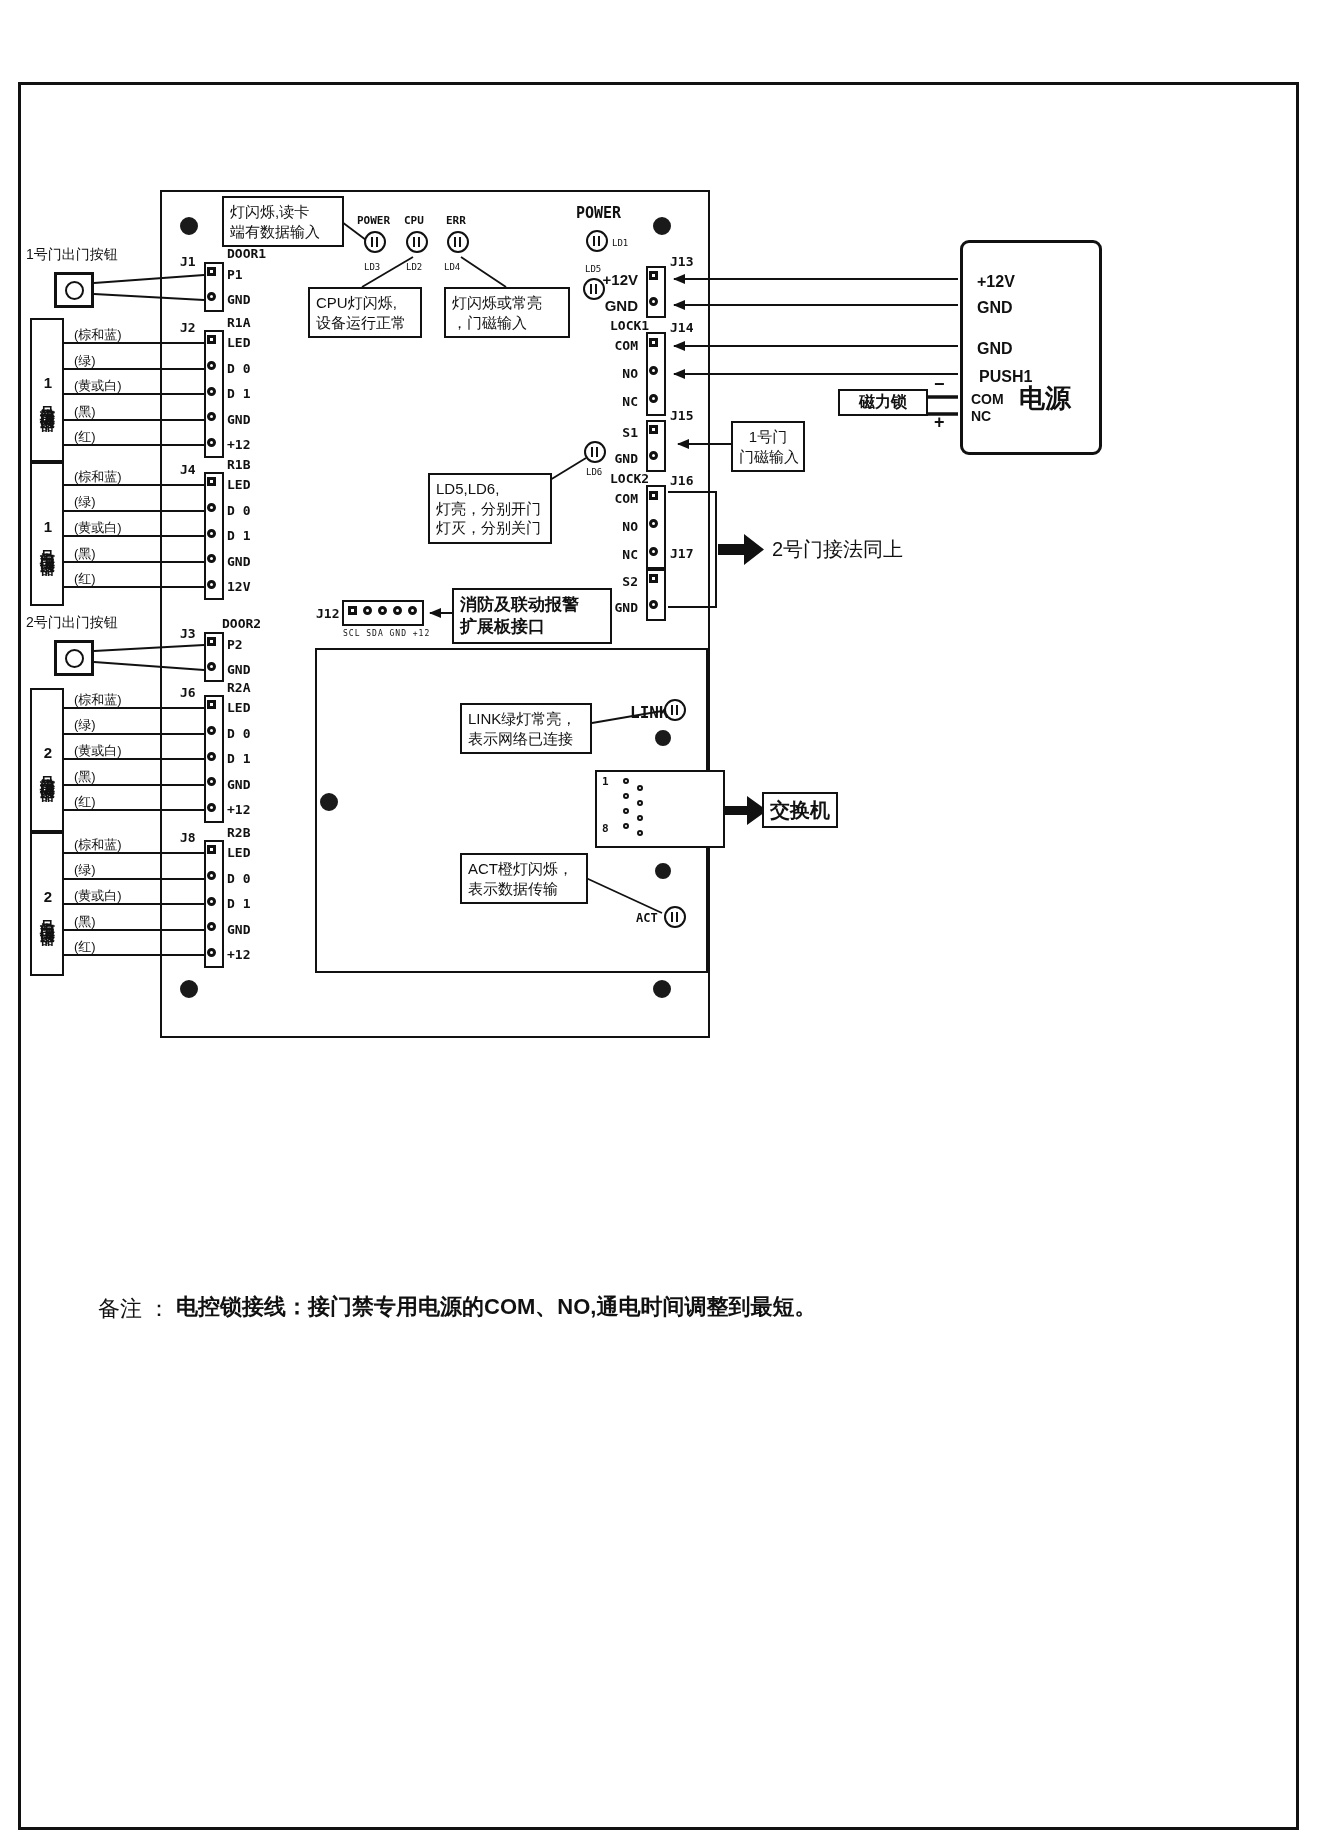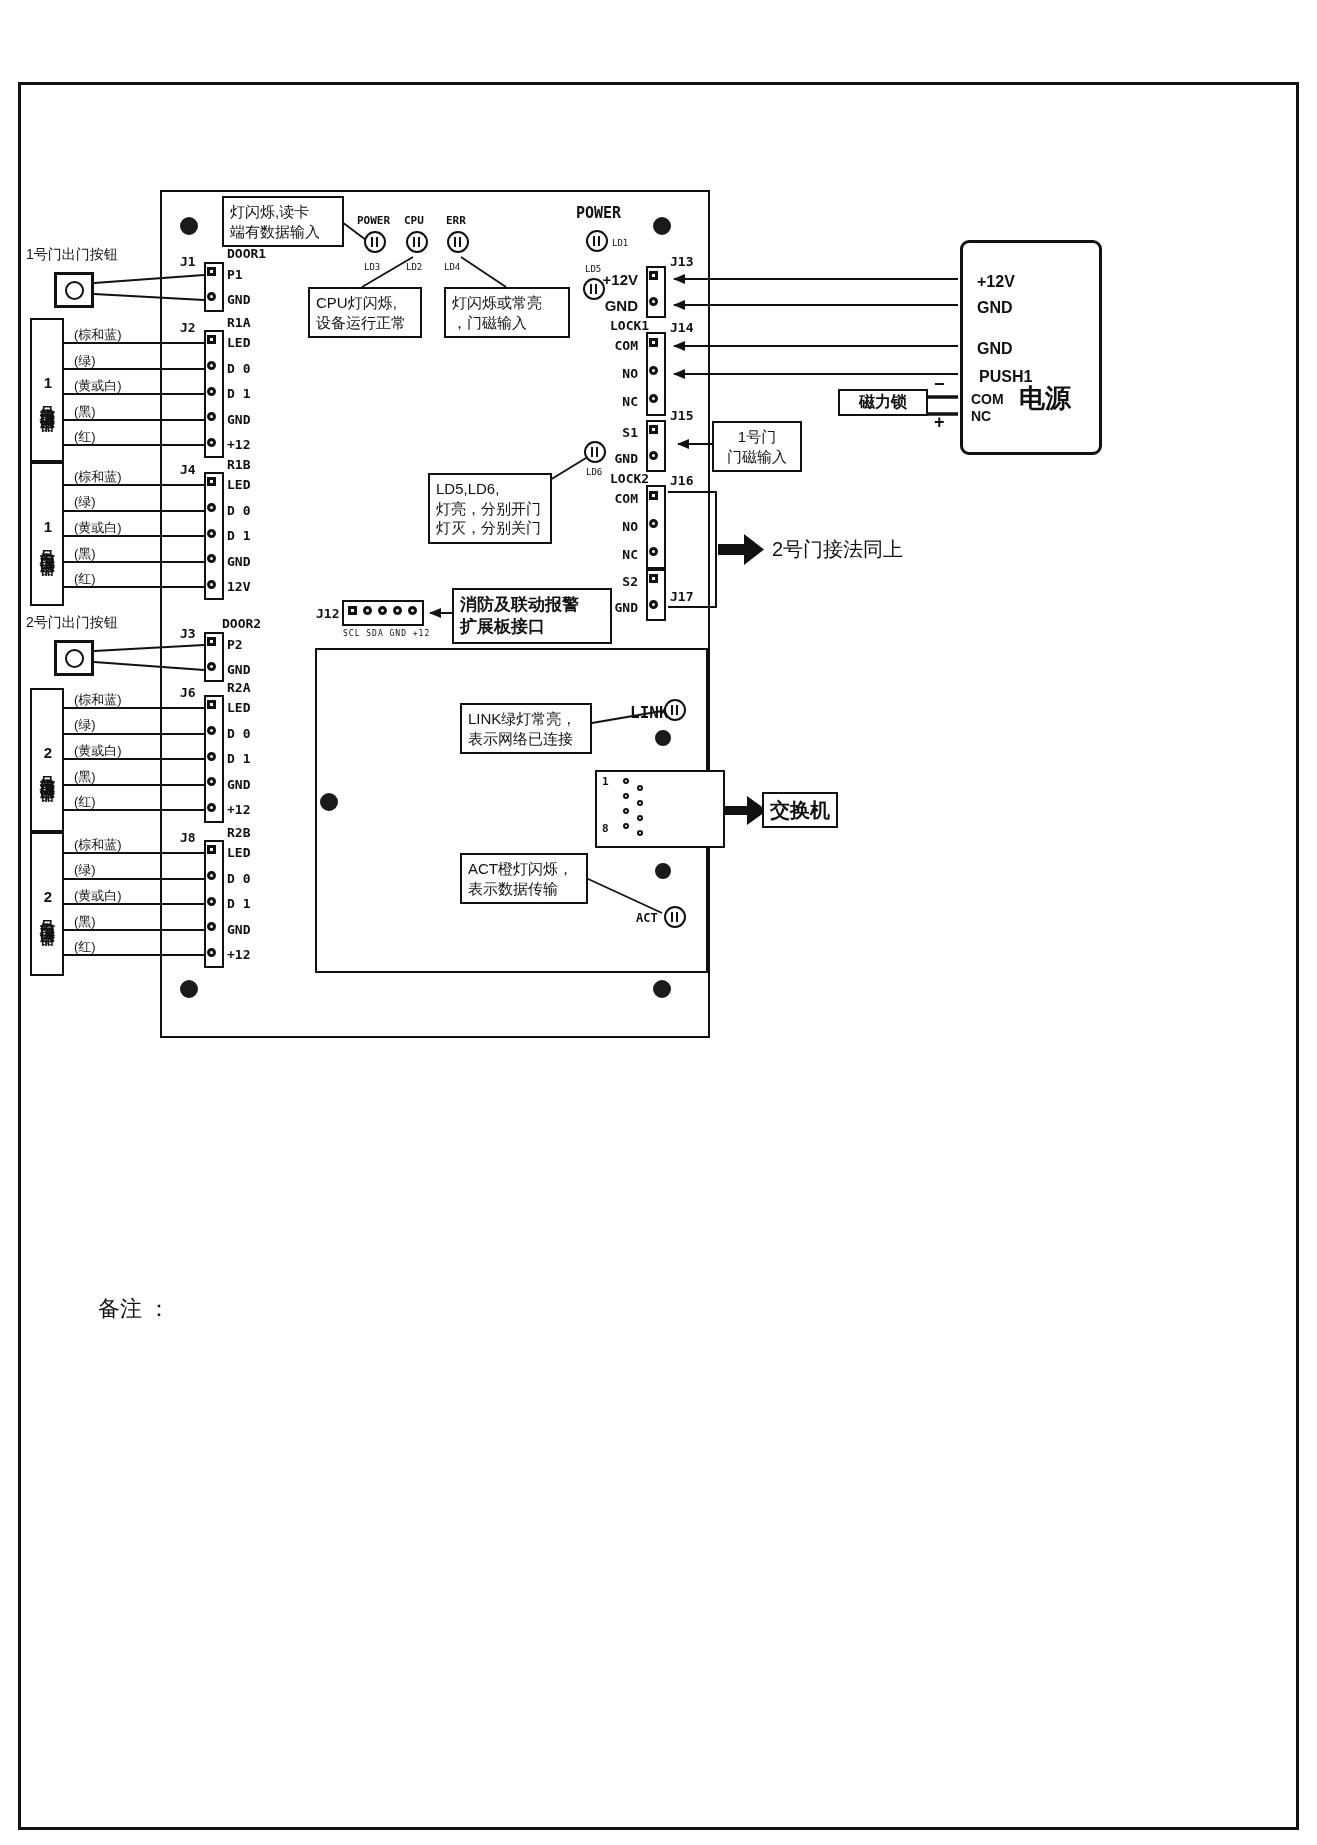--- a/index.html
+++ b/index.html
@@ -172,21 +172,21 @@
     <div>扩展板接口</div>
   </div>
   <div class="callout bold" style="left:460px;top:703px;width:132px">
     <div>LINK绿灯常亮，</div>
     <div>表示网络已连接</div>
   </div>
   <div class="callout bold" style="left:460px;top:853px;width:128px">
     <div>ACT橙灯闪烁，</div>
     <div>表示数据传输</div>
   </div>
-  <div class="callout center" style="left:712px;top:421px;width:90px">
+  <div class="callout center" style="left:731px;top:421px;width:74px">
     <div>1号门</div>
     <div>门磁输入</div>
   </div>
   <div class="plain" style="left:772px;top:536px;font-size:20px">2号门接法同上</div>
   <div class="labelbox" style="left:762px;top:792px;width:76px;height:36px;font-size:20px">交换机</div>
   <div class="labelbox" style="left:838px;top:389px;width:90px;height:27px;font-size:16px">磁力锁</div>
 
   <span class="btnlbl" style="left:26px;top:246px">1号门出门按钮</span>
   <div class="btn" style="left:54px;top:272px">
       <span class="btn-inner"></span>
@@ -334,21 +334,21 @@
   <span class="ref" style="left:670px;top:473px">J16</span>
   <div class="conn" style="left:646px;top:485px;width:20px;height:84px">
     <span class="psq" style="top:4px"></span>
     <span class="pci" style="top:32px"></span>
     <span class="pci" style="top:60px"></span>
   </div>
   <span class="plbl-r" style="top:491px">COM</span>
   <span class="plbl-r" style="top:519px">NO</span>
   <span class="plbl-r" style="top:547px">NC</span>
 
-  <span class="ref" style="left:670px;top:589px">J17</span>
+  <span class="ref" style="left:670px;top:546px">J17</span>
   <div class="conn" style="left:646px;top:569px;width:20px;height:52px">
     <span class="psq" style="top:3px"></span>
     <span class="pci" style="top:29px"></span>
   </div>
   <span class="plbl-r" style="top:574px">S2</span>
   <span class="plbl-r" style="top:600px">GND</span>
 
   <span class="ref" style="left:316px;top:606px">J12</span>
   <div class="conn" style="left:342px;top:600px;width:82px;height:26px">
     <span class="hsq" style="left:4px"></span>
@@ -383,14 +383,15 @@
     <span class="pt" style="left:14px;top:97px;font-size:16px">GND</span>
     <span class="pt" style="left:16px;top:125px;font-size:16px">PUSH1</span>
     <span class="pt" style="left:8px;top:148px;font-size:14px">COM</span>
     <span class="pt" style="left:8px;top:165px;font-size:14px">NC</span>
     <span class="pt" style="left:56px;top:138px;font-size:26px">电源</span>
   </div>
   <span class="pt" style="left:934px;top:374px;font-size:18px">−</span>
   <span class="pt" style="left:934px;top:412px;font-size:18px">+</span>
 
   <span class="note-label" style="left:98px;top:1294px">备注 ：</span>
+  <span class="note-text" style="left:176px;top:1292px">电控锁接线：接门禁专用电源的COM、NO,通电时间调整到最短。</span>
 
 </div>
 
 </body></html>

